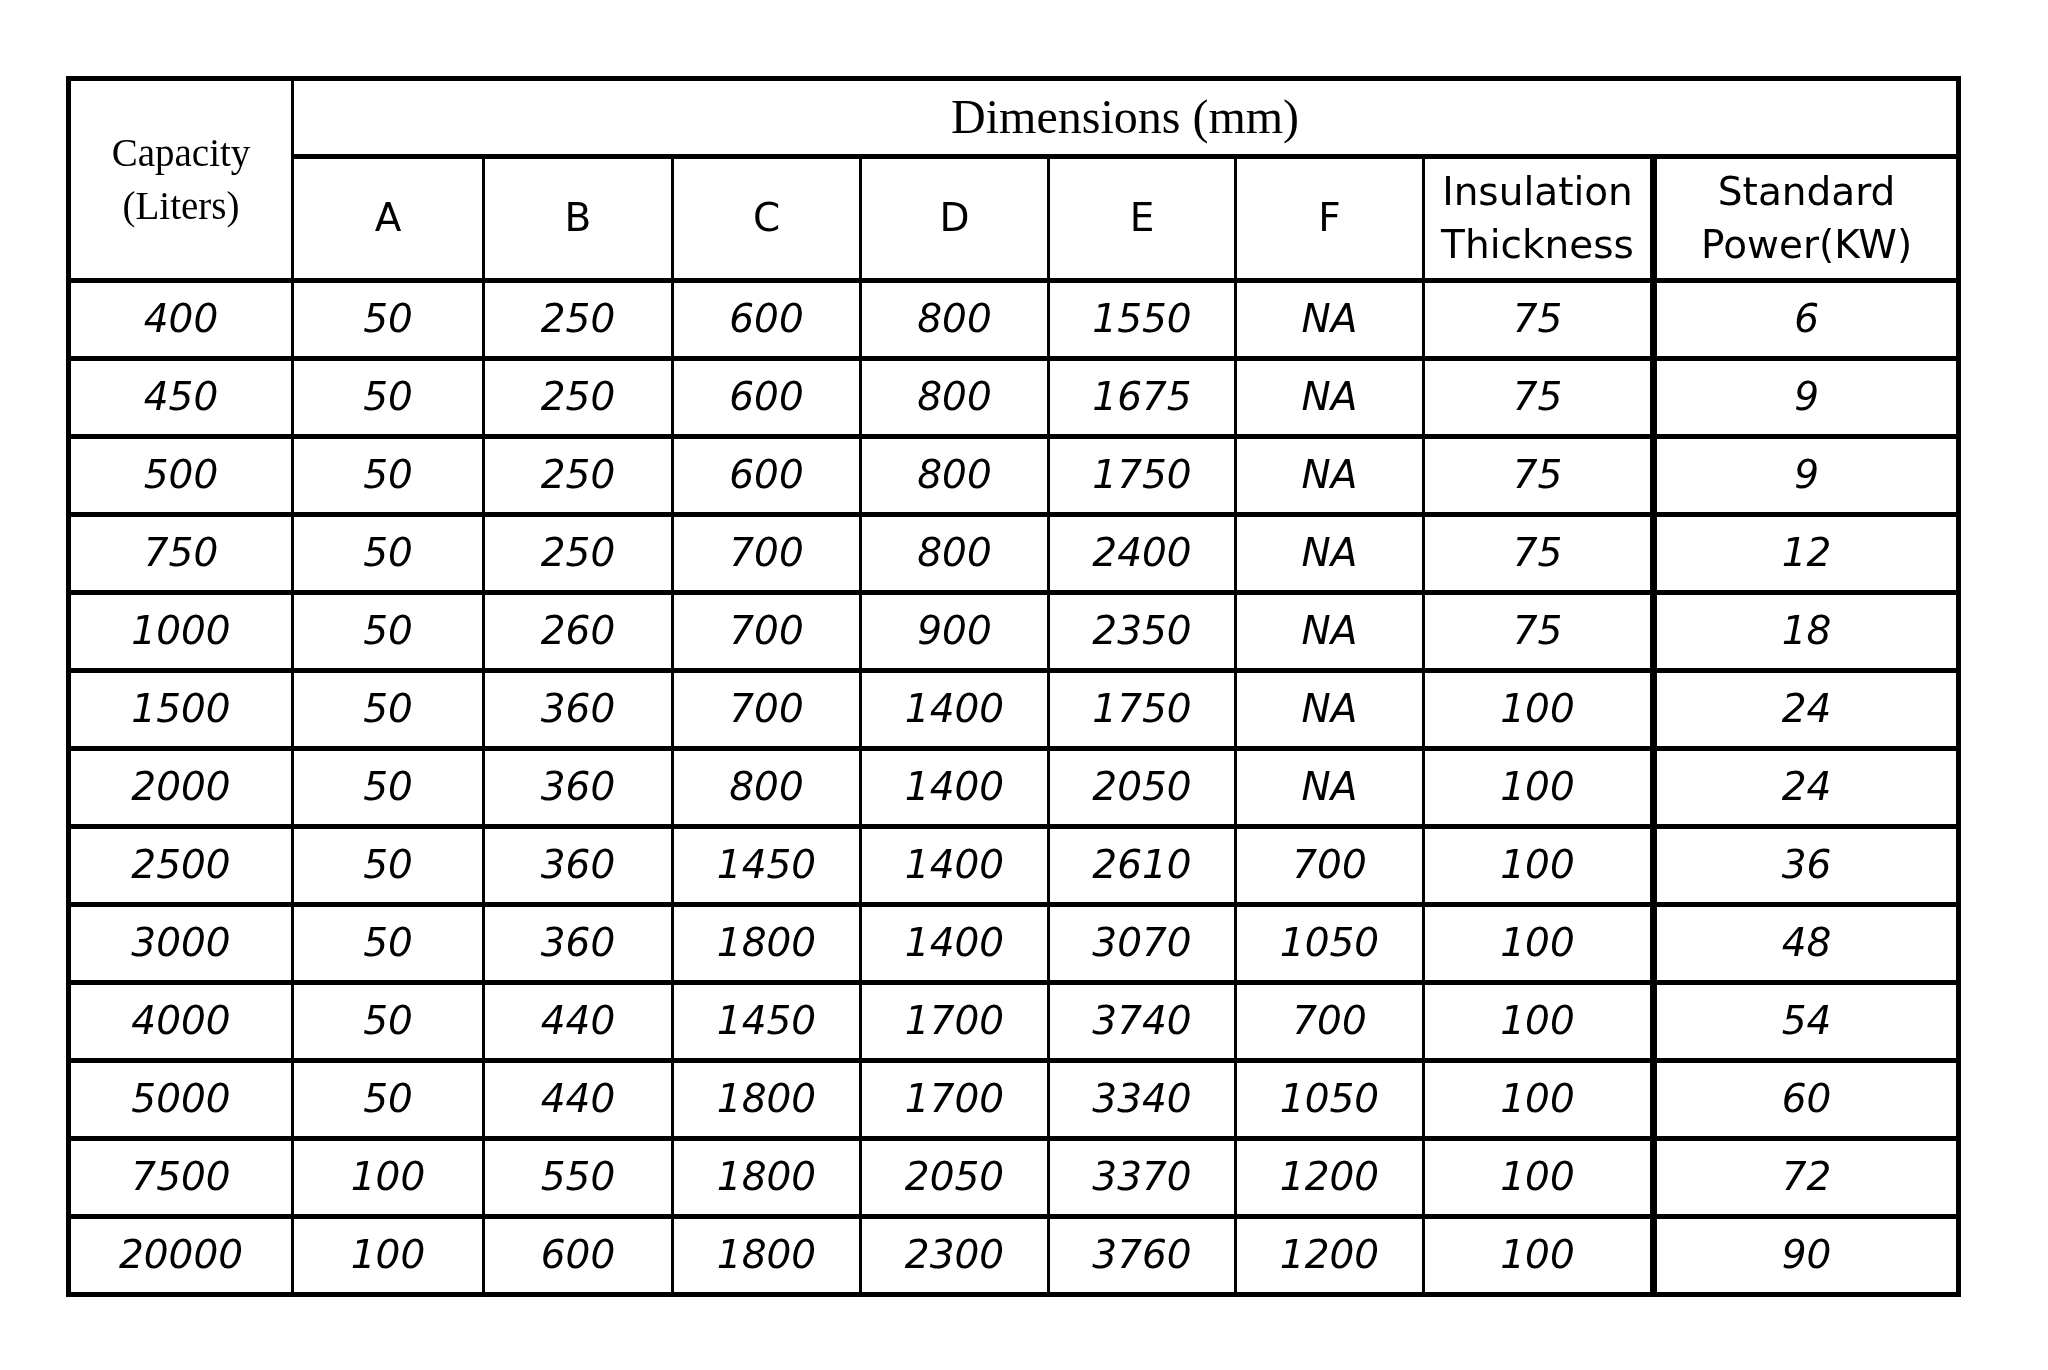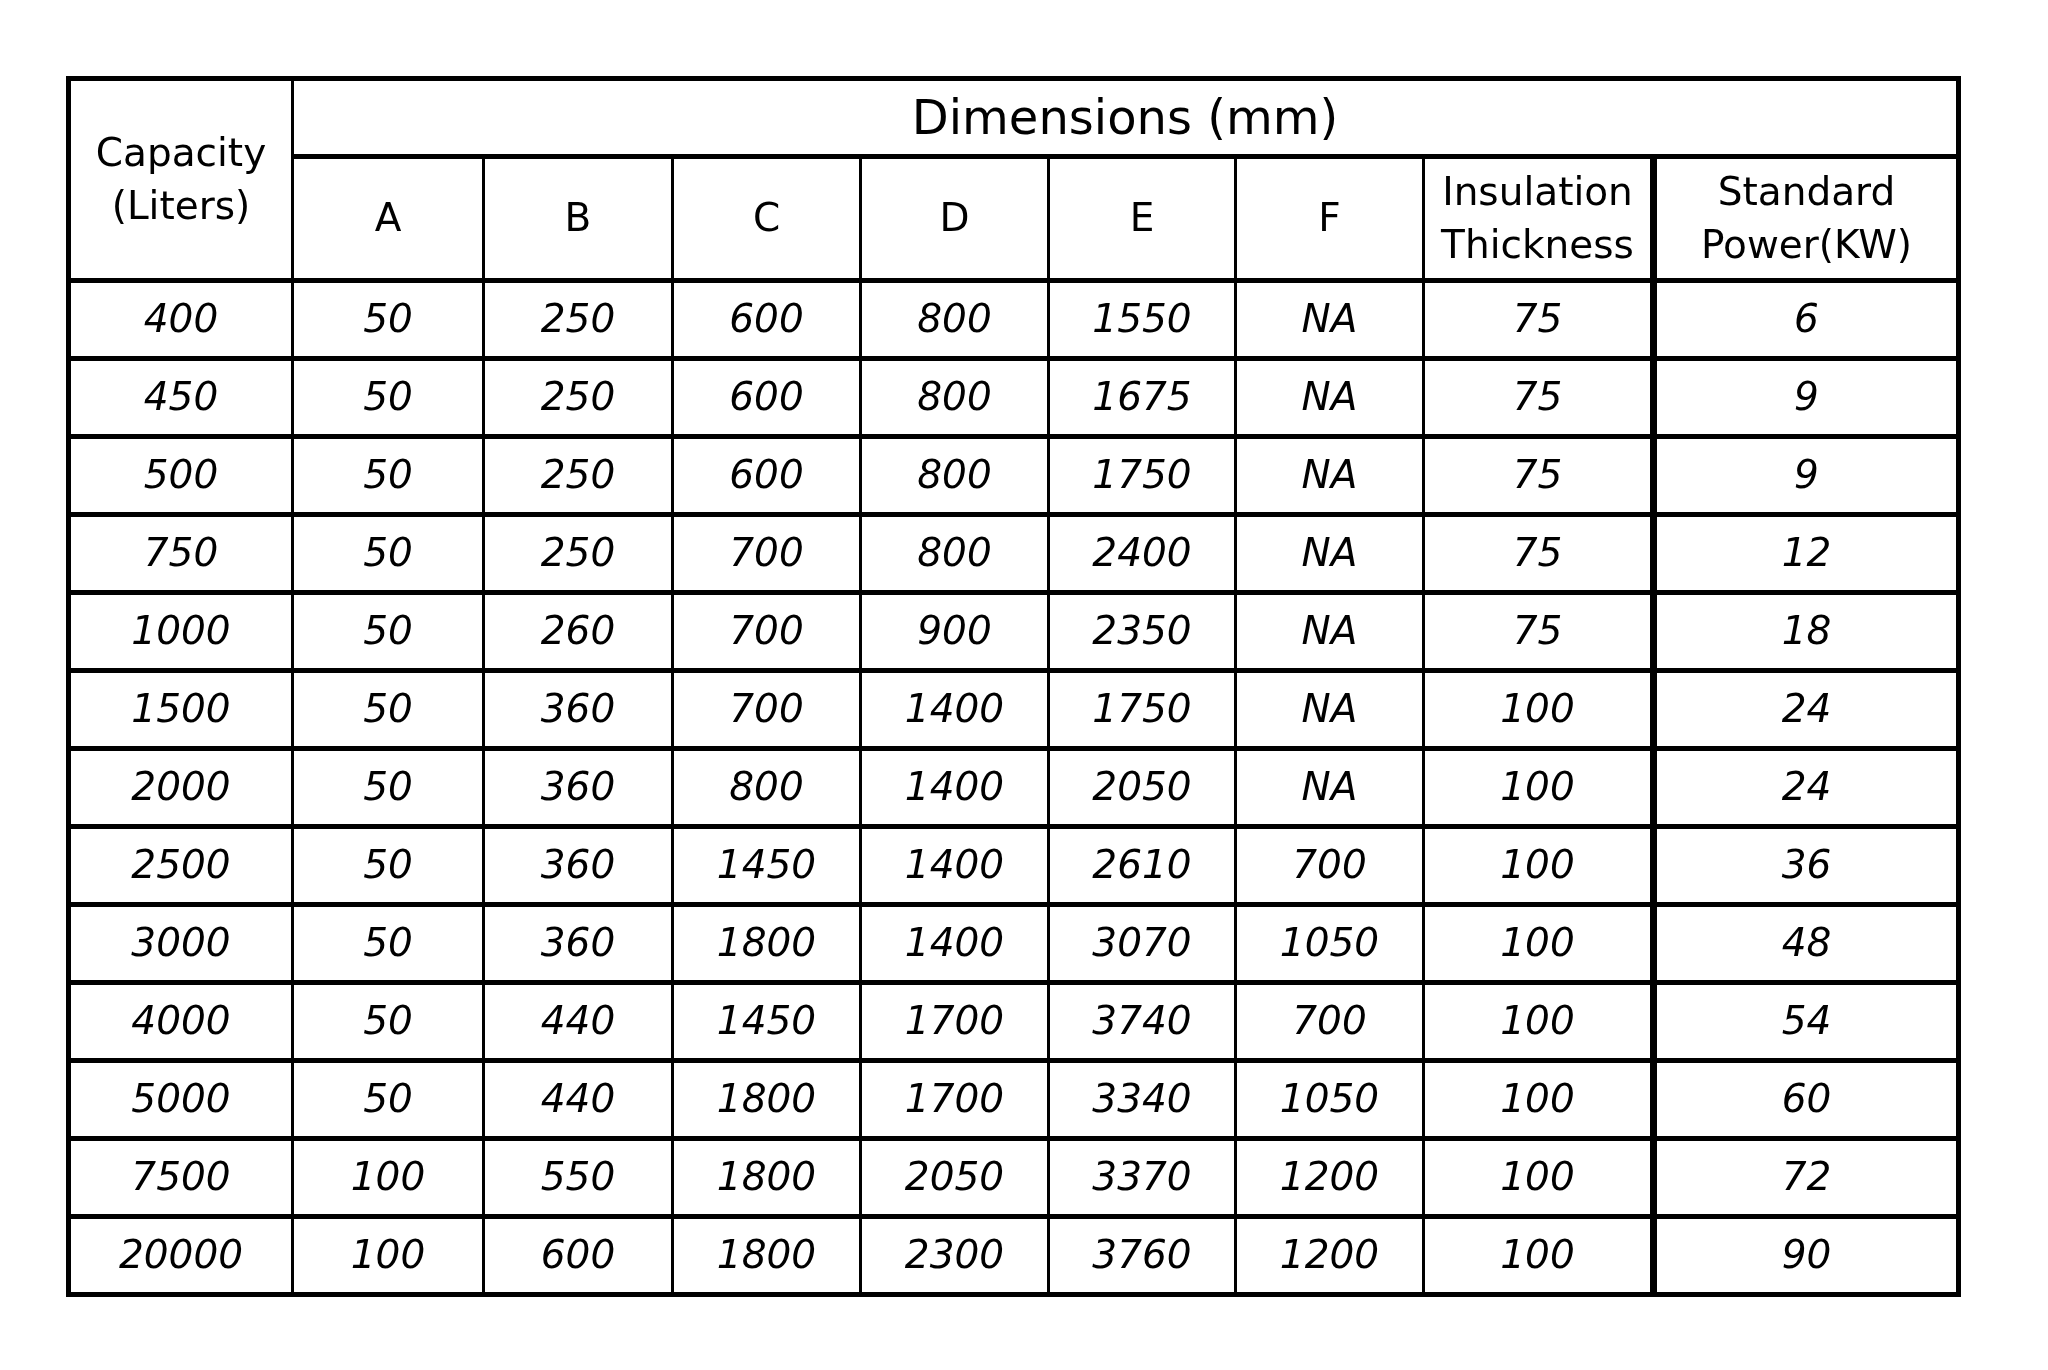--- a/index.html
+++ b/index.html
@@ -39,20 +39,21 @@
     border-bottom-width: 5px;
     text-align: center;
     vertical-align: middle;
     font-weight: normal;
     padding: 0 6px;
     overflow: hidden;
     color: #000000;
   }
   .spec-table tr.group-row {
     height: 78px;
+    font-family: Liberation Serif, serif;
   }
   .spec-table tr.sub-row {
     height: 124px;
   }
   .spec-table tbody tr {
     height: 78px;
     font-style: italic;
   }
   .spec-table th.dims-header {
     font-size: 48px;

